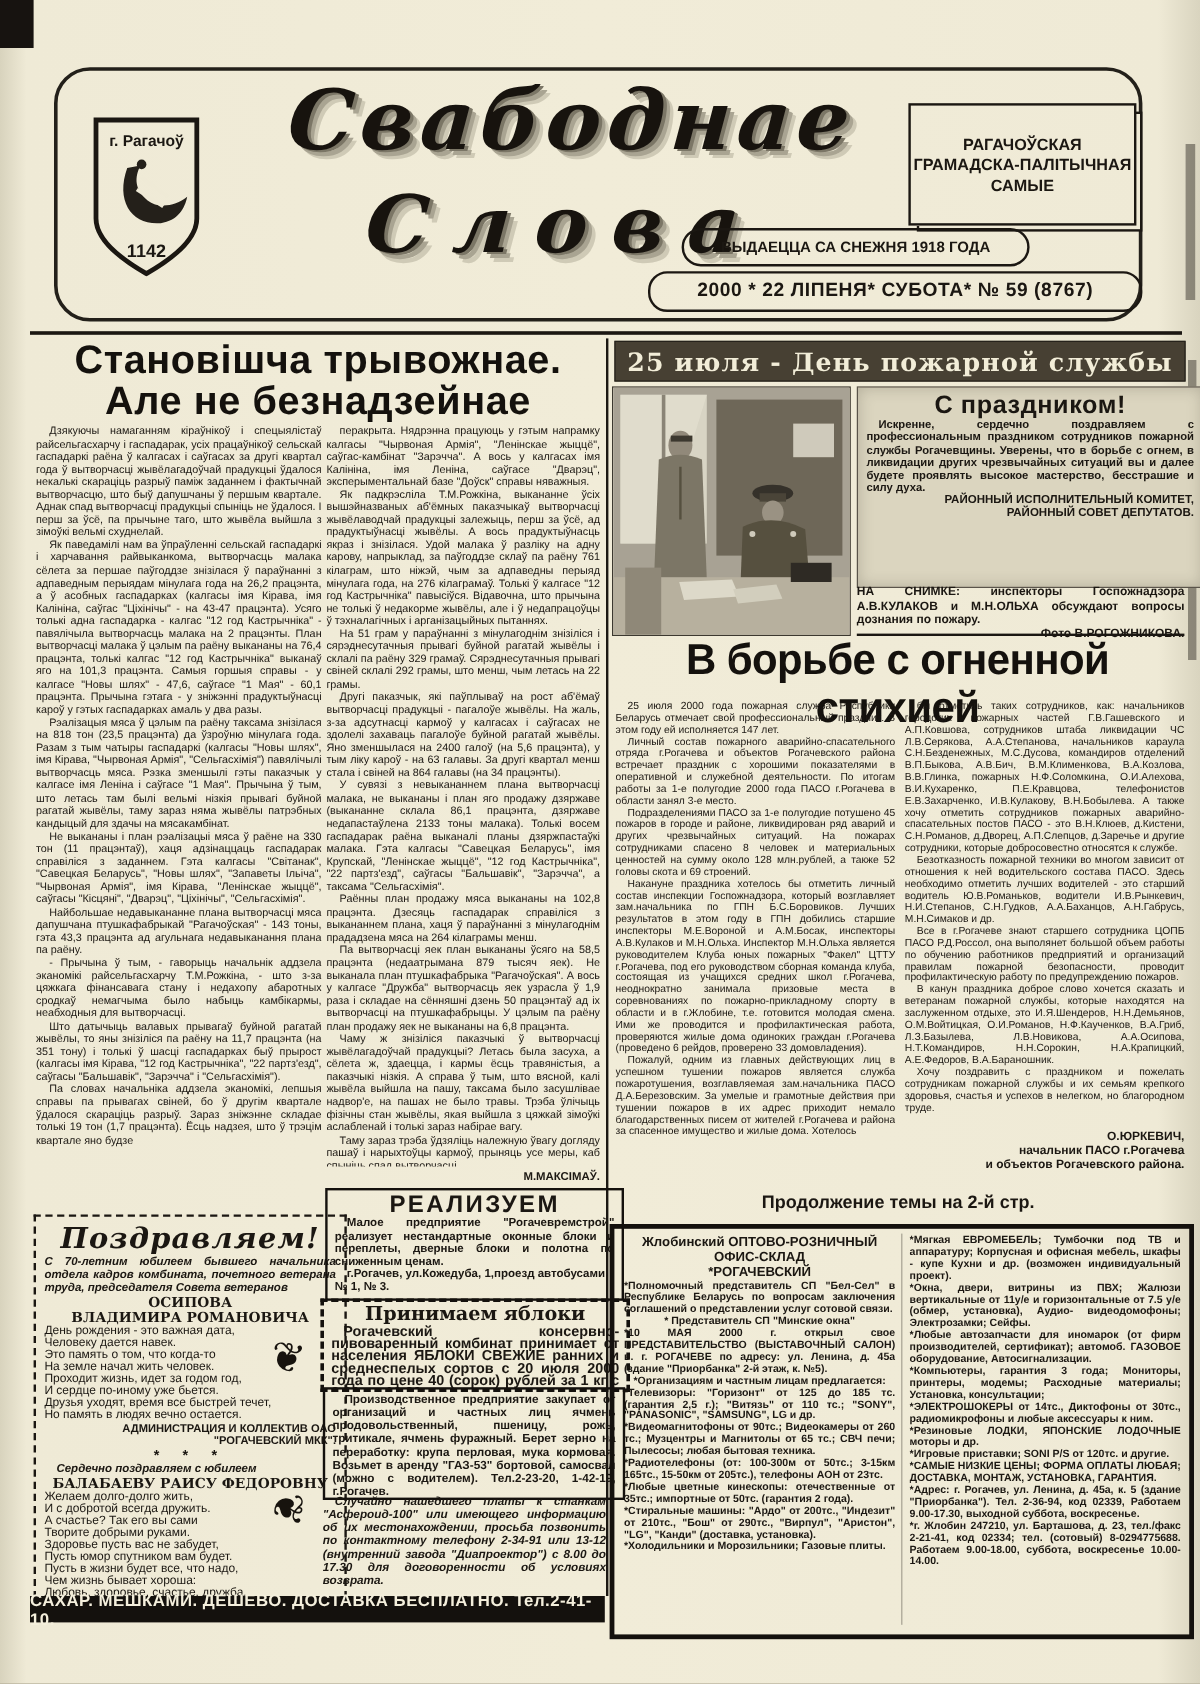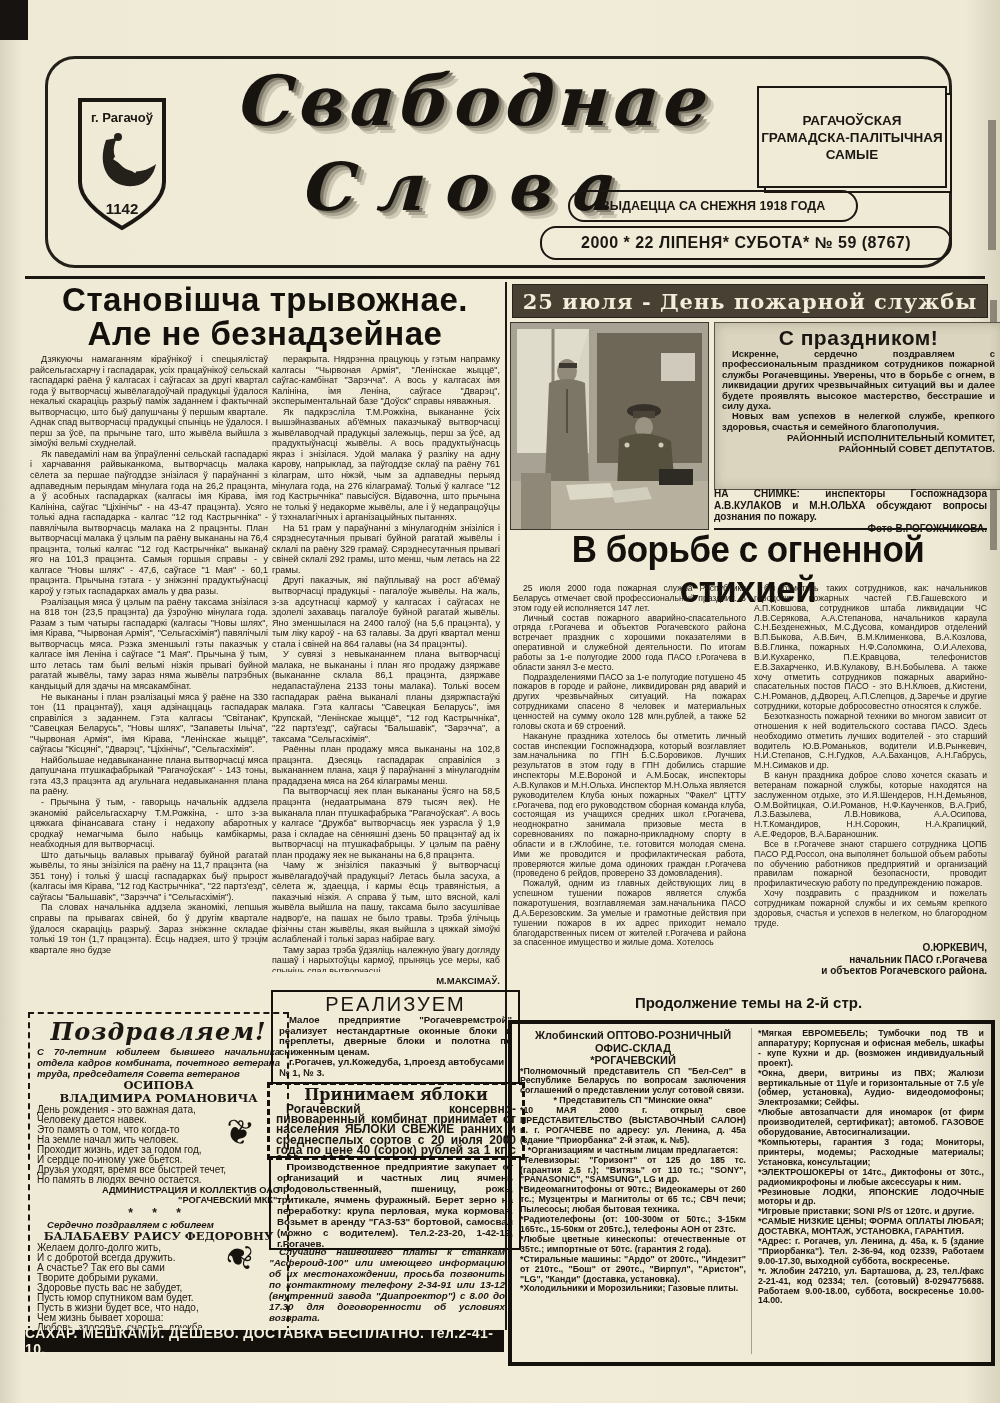--- a/index.html
+++ b/index.html
@@ -50,21 +50,21 @@
   .greet-name{text-align:center;font-family:"DejaVu Serif",serif;font-weight:bold;font-size:11.5px;line-height:13px;}
   .pline{font-size:10px;line-height:9.9px;}
   .greet-sign{text-align:right;font-weight:bold;font-size:9.3px;line-height:10.5px;}
   .greet-sep{text-align:center;font-weight:bold;font-size:12px;line-height:12px;letter-spacing:8px;margin:1px 0;}
   .ornament{position:absolute;color:#17130e;font-size:34px;line-height:34px;transform:rotate(12deg);}
   
   .sugar-banner{left:25px;top:1330px;width:479px;height:22px;background:#14110d;color:#f4efdc;
     display:flex;align-items:center;justify-content:center;font-weight:bold;font-size:14px;letter-spacing:.4px;}
   
   .realizuem{left:271px;top:990px;width:233px;height:86px;border:2px solid #14110d;padding:2px 6px;overflow:hidden;}
-  .realizuem .rz-title{text-align:center;font-weight:normal;font-size:20px;line-height:21px;letter-spacing:2px;}
+  .realizuem .rz-title{text-align:center;font-weight:bold;font-size:20px;line-height:21px;letter-spacing:2px;}
   .realizuem .rz-body{font-weight:bold;font-size:9.6px;line-height:10.6px;text-align:justify;text-indent:10px;}
   .realizuem .rz-addr{font-weight:bold;font-size:9.6px;line-height:10.6px;text-indent:10px;}
   .apples{left:267px;top:1082px;width:240px;height:70px;border:3px dashed #14110d;padding:1px 6px;overflow:hidden;}
   .apples .ap-title{text-align:center;font-family:"DejaVu Serif",serif;font-weight:bold;font-size:16px;line-height:18px;}
   .apples .ap-body{font-weight:bold;font-size:12px;line-height:10.2px;text-align:justify;text-indent:10px;}
   .grain{left:269px;top:1156px;width:236px;height:84px;border:2px solid #14110d;padding:3px 6px;overflow:hidden;}
   .grain .gr-body{font-weight:bold;font-size:9.8px;line-height:11px;text-align:justify;text-indent:10px;}
   .lost{left:269px;top:1246px;width:236px;height:78px;overflow:hidden;}
   .lost .lo-body{font-style:italic;font-weight:bold;font-size:9.8px;line-height:11px;text-align:justify;text-indent:10px;}
   
@@ -261,21 +261,20 @@
       <path d="M55,162 l44,-2 l6,14 l-46,3 z" fill="#ddd9c9"></path>
       <path d="M100,168 l36,-4 l5,12 l-37,4 z" fill="#d2cebd"></path>
       <rect x="148" y="146" width="34" height="16" fill="#2e2a24"></rect>
       <rect x="10" y="150" width="30" height="56" fill="#8f8878"></rect>
     </svg>
   </div>
 
   <div class="abs praz-box">
     <div class="praz-title">С праздником!</div>
     <p class="praz-body">Искренне, сердечно поздравляем с профессиональным праздником сотрудников пожарной службы Рогачевщины. Уверены, что в борьбе с огнем, в ликвидации других чрезвычайных ситуаций вы и далее будете проявлять высокое мастерство, бесстрашие и силу духа.</p>
-    <p class="praz-body">Новых вам успехов в нелегкой службе, крепкого здоровья, счастья и семейного благополучия.</p>
     <div class="praz-sign">РАЙОННЫЙ ИСПОЛНИТЕЛЬНЫЙ КОМИТЕТ,</div>
     <div class="praz-sign">РАЙОННЫЙ СОВЕТ ДЕПУТАТОВ.</div>
   </div>
 
   <div class="abs photo-caption">
     <span>НА СНИМКЕ: инспекторы Госпожнадзора А.В.КУЛАКОВ и М.Н.ОЛЬХА обсуждают вопросы дознания по пожару.</span>
     <div class="photo-credit">Фото В.РОГОЖНИКОВА.</div>
   </div>
 
   <div class="abs rule2"></div>
@@ -286,22 +285,22 @@
     <p>25 июля 2000 года пожарная служба Республики Беларусь отмечает свой профессиональный праздник. В этом году ей исполняется 147 лет.</p>
     <p>Личный состав пожарного аварийно-спасательного отряда г.Рогачева и объектов Рогачевского района встречает праздник с хорошими показателями в оперативной и служебной деятельности. По итогам работы за 1-е полугодие 2000 года ПАСО г.Рогачева в области занял 3-е место.</p>
     <p>Подразделениями ПАСО за 1-е полугодие потушено 45 пожаров в городе и районе, ликвидирован ряд аварий и других чрезвычайных ситуаций. На пожарах сотрудниками спасено 8 человек и материальных ценностей на сумму около 128 млн.рублей, а также 52 головы скота и 69 строений.</p>
     <p>Накануне праздника хотелось бы отметить личный состав инспекции Госпожнадзора, который возглавляет зам.начальника по ГПН Б.С.Боровиков. Лучших результатов в этом году в ГПН добились старшие инспекторы М.Е.Вороной и А.М.Босак, инспекторы А.В.Кулаков и М.Н.Ольха. Инспектор М.Н.Ольха является руководителем Клуба юных пожарных "Факел" ЦТТУ г.Рогачева, под его руководством сборная команда клуба, состоящая из учащихся средних школ г.Рогачева, неоднократно занимала призовые места в соревнованиях по пожарно-прикладному спорту в области и в г.Жлобине, т.е. готовится молодая смена. Ими же проводится и профилактическая работа, проверяются жилые дома одиноких граждан г.Рогачева (проведено 6 рейдов, проверено 33 домовладения).</p>
     <p>Пожалуй, одним из главных действующих лиц в успешном тушении пожаров является служба пожаротушения, возглавляемая зам.начальника ПАСО Д.А.Березовским. За умелые и грамотные действия при тушении пожаров в их адрес приходит немало благодарственных писем от жителей г.Рогачева и района за спасенное имущество и жилые дома. Хотелось</p>
   </div>
 
   <div class="abs fire-col fcol2">
     <p>бы отметить таких сотрудников, как: начальников городских пожарных частей Г.В.Гашевского и А.П.Ковшова, сотрудников штаба ликвидации ЧС Л.В.Серякова, А.А.Степанова, начальников караула С.Н.Безденежных, М.С.Дусова, командиров отделений В.П.Быкова, А.В.Бич, В.М.Клименкова, В.А.Козлова, В.В.Глинка, пожарных Н.Ф.Соломкина, О.И.Алехова, В.И.Кухаренко, П.Е.Кравцова, телефонистов Е.В.Захарченко, И.В.Кулакову, В.Н.Бобылева. А также хочу отметить сотрудников пожарных аварийно-спасательных постов ПАСО - это В.Н.Клюев, д.Кистени, С.Н.Романов, д.Дворец, А.П.Слепцов, д.Заречье и другие сотрудники, которые добросовестно относятся к службе.</p>
     <p>Безотказность пожарной техники во многом зависит от отношения к ней водительского состава ПАСО. Здесь необходимо отметить лучших водителей - это старший водитель Ю.В.Романьков, водители И.В.Рынкевич, Н.И.Степанов, С.Н.Гудков, А.А.Баханцов, А.Н.Габрусь, М.Н.Симаков и др.</p>
+    <p>Все в г.Рогачеве знают старшего сотрудника ЦОПБ ПАСО Р.Д.Россол, она выполянет большой объем работы по обучению работников предприятий и организаций правилам пожарной безопасности, проводит профилактическую работу по предупреждению пожаров.</p>
     <p>В канун праздника доброе слово хочется сказать и ветеранам пожарной службы, которые находятся на заслуженном отдыхе, это И.Я.Шендеров, Н.Н.Демьянов, О.М.Войтицкая, О.И.Романов, Н.Ф.Каученков, В.А.Гриб, Л.З.Базылева, Л.В.Новикова, А.А.Осипова, Н.Т.Командиров, Н.Н.Сорокин, Н.А.Крапицкий, А.Е.Федоров, В.А.Бараношник.</p>
-    <p>Все в г.Рогачеве знают старшего сотрудника ЦОПБ ПАСО Р.Д.Россол, она выполянет большой объем работы по обучению работников предприятий и организаций правилам пожарной безопасности, проводит профилактическую работу по предупреждению пожаров.</p>
     <p>Хочу поздравить с праздником и пожелать сотрудникам пожарной службы и их семьям крепкого здоровья, счастья и успехов в нелегком, но благородном труде.</p>
   </div>
 
   <div class="abs fire-sign">
     <div>О.ЮРКЕВИЧ,</div>
     <div>начальник ПАСО г.Рогачева</div>
     <div>и объектов Рогачевского района.</div>
   </div>
 
   <div class="abs continuation">Продолжение темы на 2-й стр.</div>

